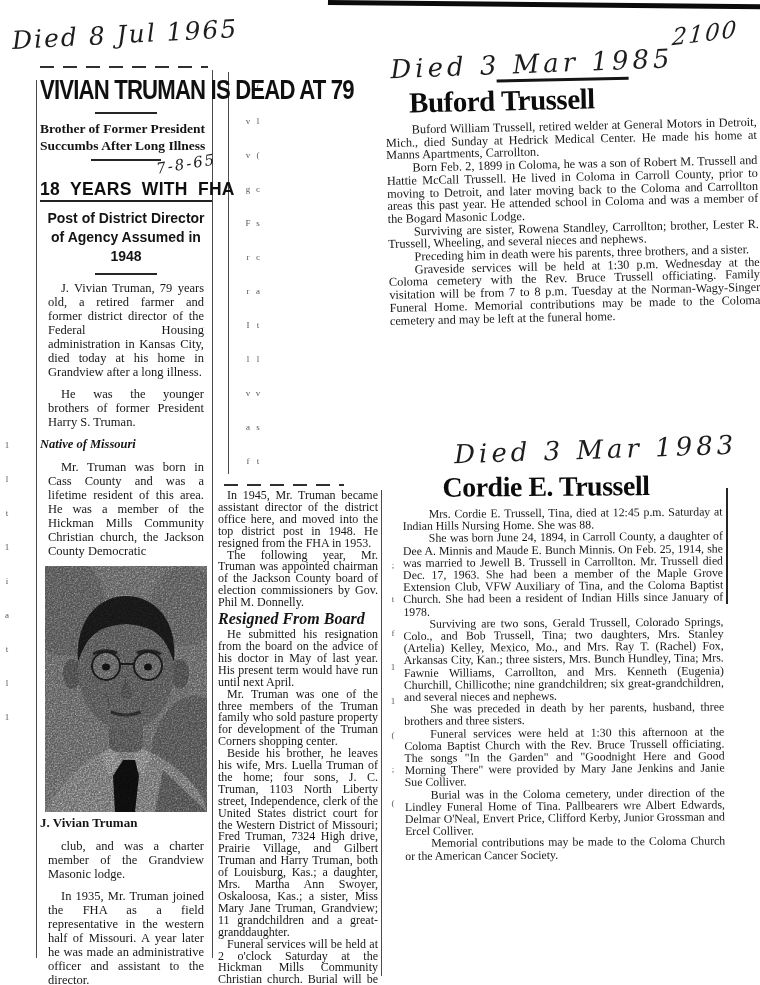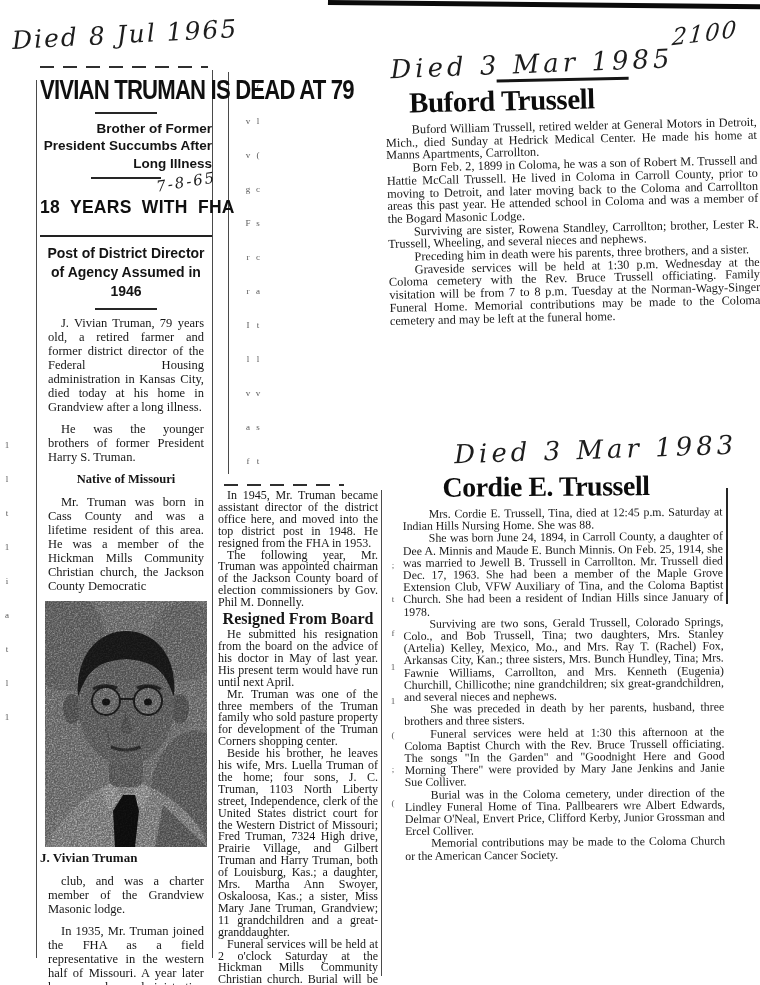--- a/index.html
+++ b/index.html
@@ -26,38 +26,38 @@
   
   .col1{left:40px;top:66px;width:172px;}
   .col1 .torn{margin-bottom:8px;width:168px;}
   .head1{
     font-family:"Liberation Sans",sans-serif;font-weight:bold;font-size:27px;
     line-height:1.06;color:#101010;width:208px;transform:scaleX(.82);
     transform-origin:left top;letter-spacing:-1px;text-align:left;white-space:nowrap;
   }
   .midrule{width:62px;height:2px;background:#262626;margin:7px auto 6px auto;}
   .deck{
-    font-family:Liberation Sans, sans-serif;font-weight:bold;font-size:13.5px;
-    line-height:1.32;text-align:right;color:#141414;
+    font-family:Liberation Serif, serif;font-weight:bold;font-size:13.5px;
+    line-height:1.32;text-align:left;color:#141414;
   }
   .noteband{position:relative;height:18px;}
   .noteband .midrule{margin:4px auto 0 auto;width:70px;}
   .hw-note{position:absolute;right:-4px;top:-4px;font-size:15px;transform:rotate(-9deg);}
   .banner{
     font-family:"Liberation Sans",sans-serif;font-weight:bold;font-size:17.5px;
     word-spacing:5px;letter-spacing:.3px;color:#0f0f0f;
-    border-bottom:2px solid #222;padding-bottom:17px;margin-top:2px;white-space:nowrap;
+    border-bottom:2px solid #222;padding-bottom:0;margin-top:2px;white-space:nowrap;
   }
   .deck2{
     font-family:"Liberation Sans",sans-serif;font-weight:bold;font-size:14px;
     line-height:1.35;text-align:center;color:#141414;margin-top:7px;
   }
   .col1 p{font-size:12.5px;line-height:14px;text-align:justify;margin:8px;text-indent:13px;}
   .col1 p.first{margin-top:5px;}
-  .xhead{font-weight:bold;font-size:12.5px;text-align:center;margin:2px 0 1px 0;}
+  .xhead{font-weight:bold;font-size:12.5px;margin:2px 0 1px 0;font-style:italic;}
   .photo{width:162px;height:246px;margin:5px auto 0 auto;display:block;}
   .caption{font-weight:bold;font-size:13px;text-align:left;margin:3px 0 6px 0;}
   
   .col2{left:218px;top:484px;width:160px;}
   .col2 .torn{width:120px;margin:0 0 4px 6px;}
   .col2 p{font-size:12px;line-height:11.9px;text-align:justify;margin:0;text-indent:9px;}
   .col2 .xhead{font-size:16px;margin:1px 0;}
   
   .buford{left:384px;top:52px;width:371px;transform:rotate(-1.25deg);transform-origin:left top;}
   .cordie{left:402px;top:436px;width:320px;transform:rotate(-0.45deg);transform-origin:left top;}
@@ -98,21 +98,21 @@
   <div class="abs col1">
     <div class="torn"></div>
     <div class="head1">VIVIAN TRUMAN IS DEAD AT 79</div>
     <div class="midrule"></div>
     <div class="deck">Brother of Former President Succumbs After Long Illness</div>
     <div class="noteband">
       <div class="midrule"></div>
       <div class="hw hw-note">7-8-65</div>
     </div>
     <div class="banner">18 YEARS WITH FHA</div>
-    <div class="deck2">Post of District Director of Agency Assumed in 1946</div>
+    <div class="deck2">Post of District Director of Agency Assumed in 1948</div>
     <div class="midrule"></div>
     <p class="first">J. Vivian Truman, 79 years old, a retired farmer and former district director of the Federal Housing administration in Kansas City, died today at his home in Grandview after a long illness.</p>
     <p>He was the younger brothers of former President Harry S. Truman.</p>
     <div class="xhead">Native of Missouri</div>
     <p>Mr. Truman was born in Cass County and was a lifetime resident of this area. He was a member of the Hickman Mills Community Christian church, the Jackson County Democratic</p>
 
     <svg class="photo" viewBox="0 0 162 246">
       <defs>
         <filter id="grain" x="0" y="0" width="100%" height="100%">
           <feTurbulence type="fractalNoise" baseFrequency="0.65" numOctaves="3" result="n"></feTurbulence>

